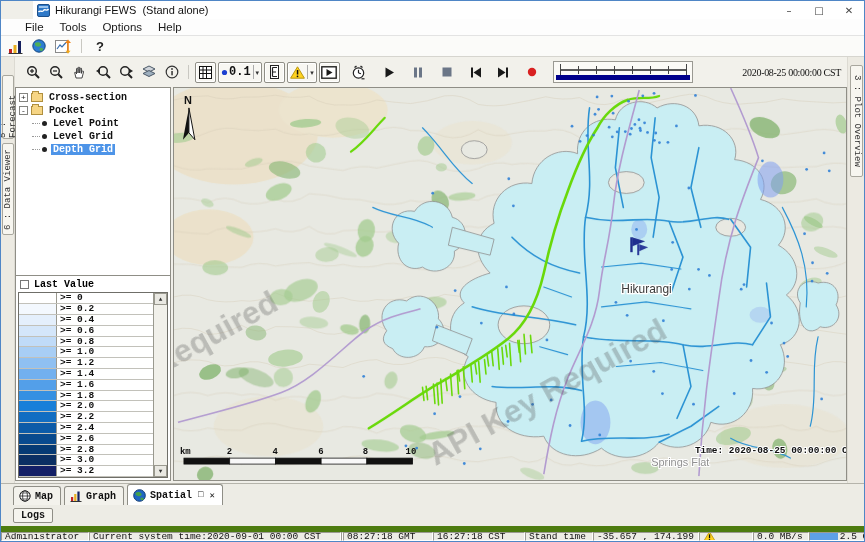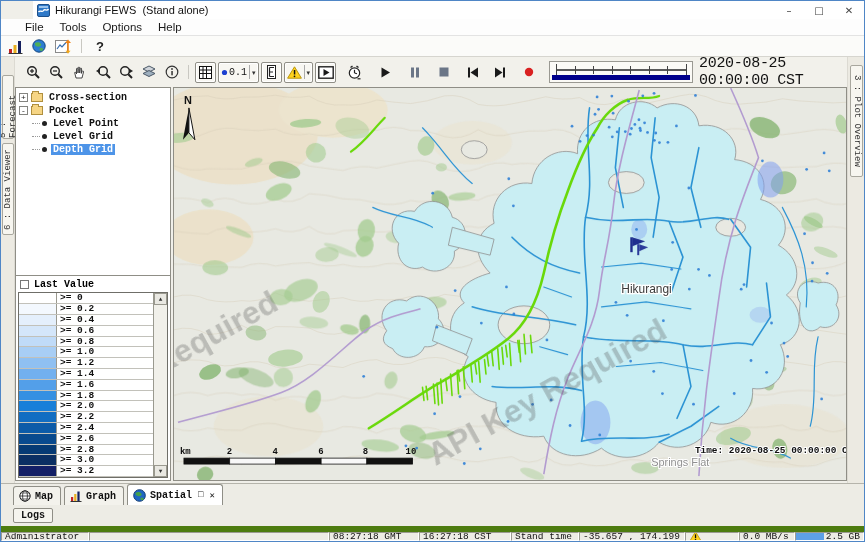--- a/index.html
+++ b/index.html
@@ -48,30 +48,30 @@
   
   .maptoolbar { height:30px; background:#f2f1eb; display:flex; align-items:center;
                 padding:0 6px 0 8px; gap:2px; flex:0 0 auto; }
   .mt-btn { width:21px; height:21px; display:flex; align-items:center; justify-content:center;
             border:1px solid transparent; border-radius:2px; flex:0 0 auto; }
   .mt-btn.box { border:1px solid #8f8e86; background:#f8f7f2; box-shadow:inset 0 0 0 1px #fff; }
   .mt-btn.wide { width:auto; padding:0 2px; gap:1px; }
   .caret { font-size:7px; color:#333; line-height:1; }
   .caret-split { border-left:1px solid #aaa; padding-left:2px; margin-left:1px; height:14px;
                  display:flex; align-items:center; }
-  .int-label { font-size:10px; font-weight:normal; color:#111;
+  .int-label { font-size:12px; font-weight:bold; color:#111;
                font-family:"Liberation Mono","DejaVu Sans Mono",monospace; }
 
   .timeline { flex:1 1 auto; height:22px; border:1px solid #9a9992; background:#fbfaf6;
               position:relative; margin:0 4px 0 8px; min-width:120px; }
   .tl-track { position:absolute; left:6px; right:6px; top:7px; height:2px; background:#5a5a5a; }
   .tl-tick { position:absolute; width:1px; background:#444; }
   .tl-bar { position:absolute; left:2px; right:2px; bottom:2px; height:5px; background:#00008b; }
-  .tl-time { flex:0 0 auto; width:142px; text-align:left; font-size:15px; letter-spacing:-0.3px;
-             font-family:Liberation Mono, monospace; color:#111; }
+  .tl-time { flex:0 0 auto; width:142px; text-align:right; font-size:10px; letter-spacing:-0.3px;
+             font-family:Liberation Serif, serif; color:#111; }
 
   
   .bodyrow { flex:1 1 auto; display:flex; min-height:0; }
 
   .leftpanel { width:156px; flex:0 0 auto; display:flex; flex-direction:column;
                border:1px solid #8f8e86; background:#fff; margin:0 2px 2px 0; }
   .tree { flex:1 1 auto; overflow:hidden; padding:3px 2px;
           font-family:"Liberation Mono","DejaVu Sans Mono",monospace; font-size:10px; font-weight:bold; color:#111; }
   .t-row { display:flex; align-items:center; height:13px; white-space:nowrap; }
   .t-exp { width:9px; height:9px; border:1px solid #848480; background:#fff; font-size:8px; font-weight:normal;
@@ -818,20 +818,21 @@
       <span class="tabctl">✕</span>
     </div>
   </div>
 
   <div class="logsrow">
     <span class="logs-btn">Logs</span>
   </div>
 
   <div class="statusbar">
     <span class="sb-cell" style="width:88px;">Administrator</span>
+    <span class="sb-cell" style="width:252px;">Current system time:2020-09-01 00:00 CST</span>
     <span class="sb-spacer"></span>
     <span class="sb-cell" style="width:90px;">08:27:18 GMT</span>
     <span class="sb-cell" style="width:92px;">16:27:18 CST</span>
     <span class="sb-cell" style="width:68px;">Stand time</span>
     <span class="sb-cell" style="width:106px;">-35.657 , 174.199</span>
     <span class="sb-cell" style="width:54px;">
       <svg width="13" height="11" viewBox="0 0 15 13">
           <polygon points="7.5,0.8 14.4,12.2 0.6,12.2" fill="#ffd21e" stroke="#b8960f"></polygon>
           <rect x="6.8" y="4" width="1.5" height="4.5" fill="#111"></rect>
           <circle cx="7.5" cy="10.3" r="0.9" fill="#111"></circle>

